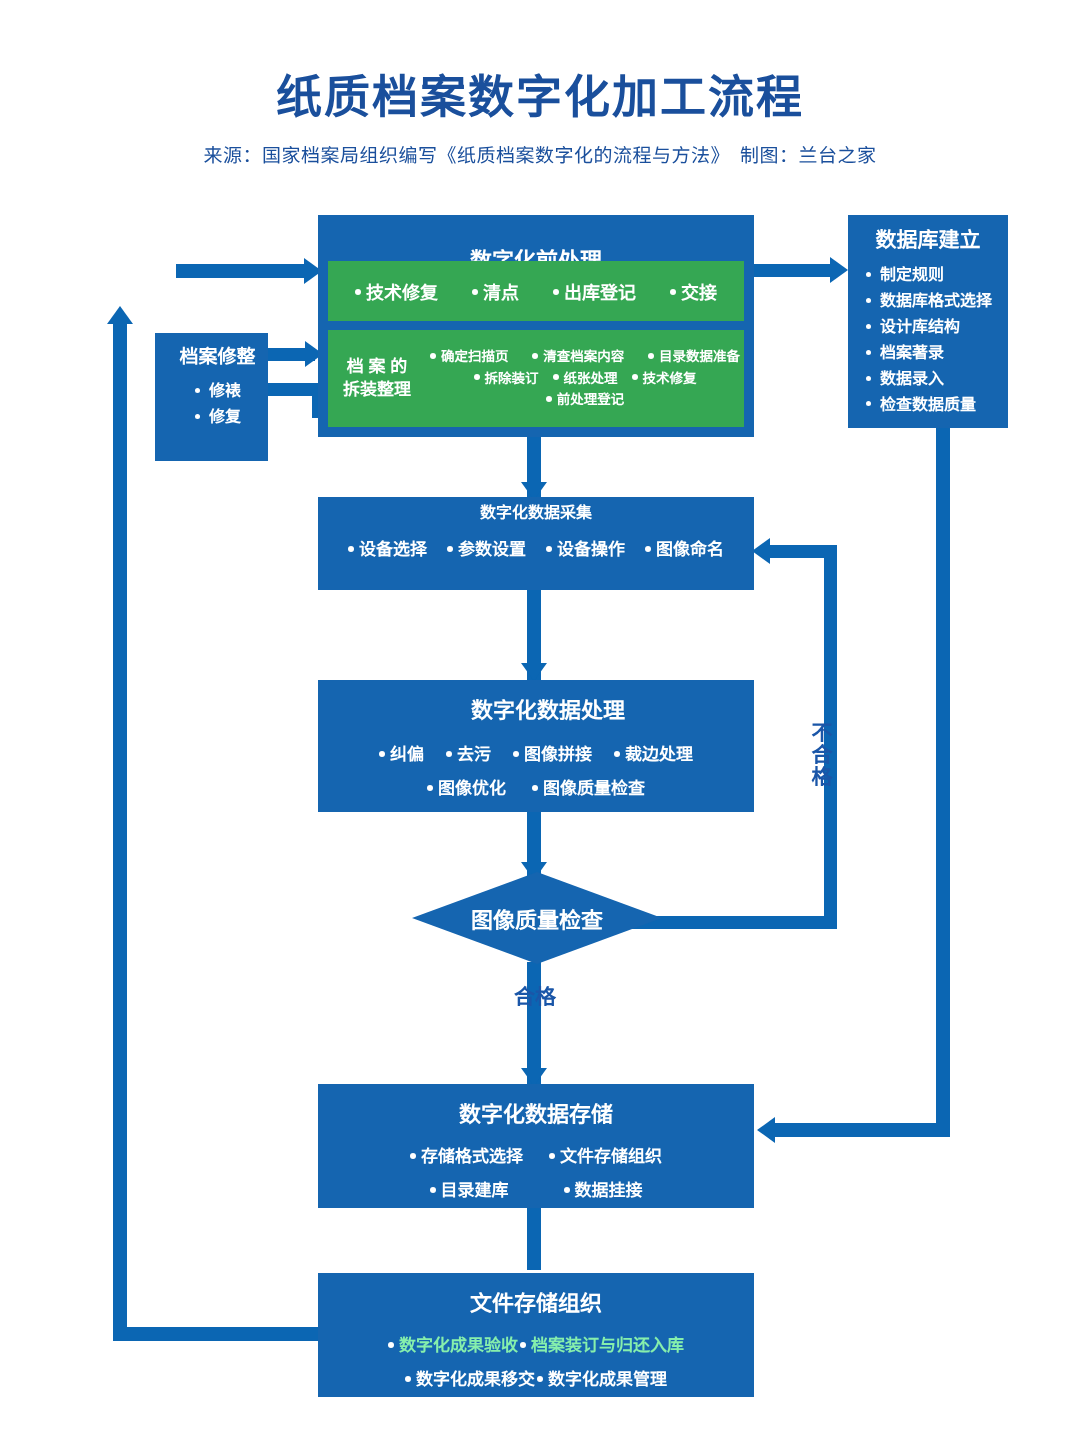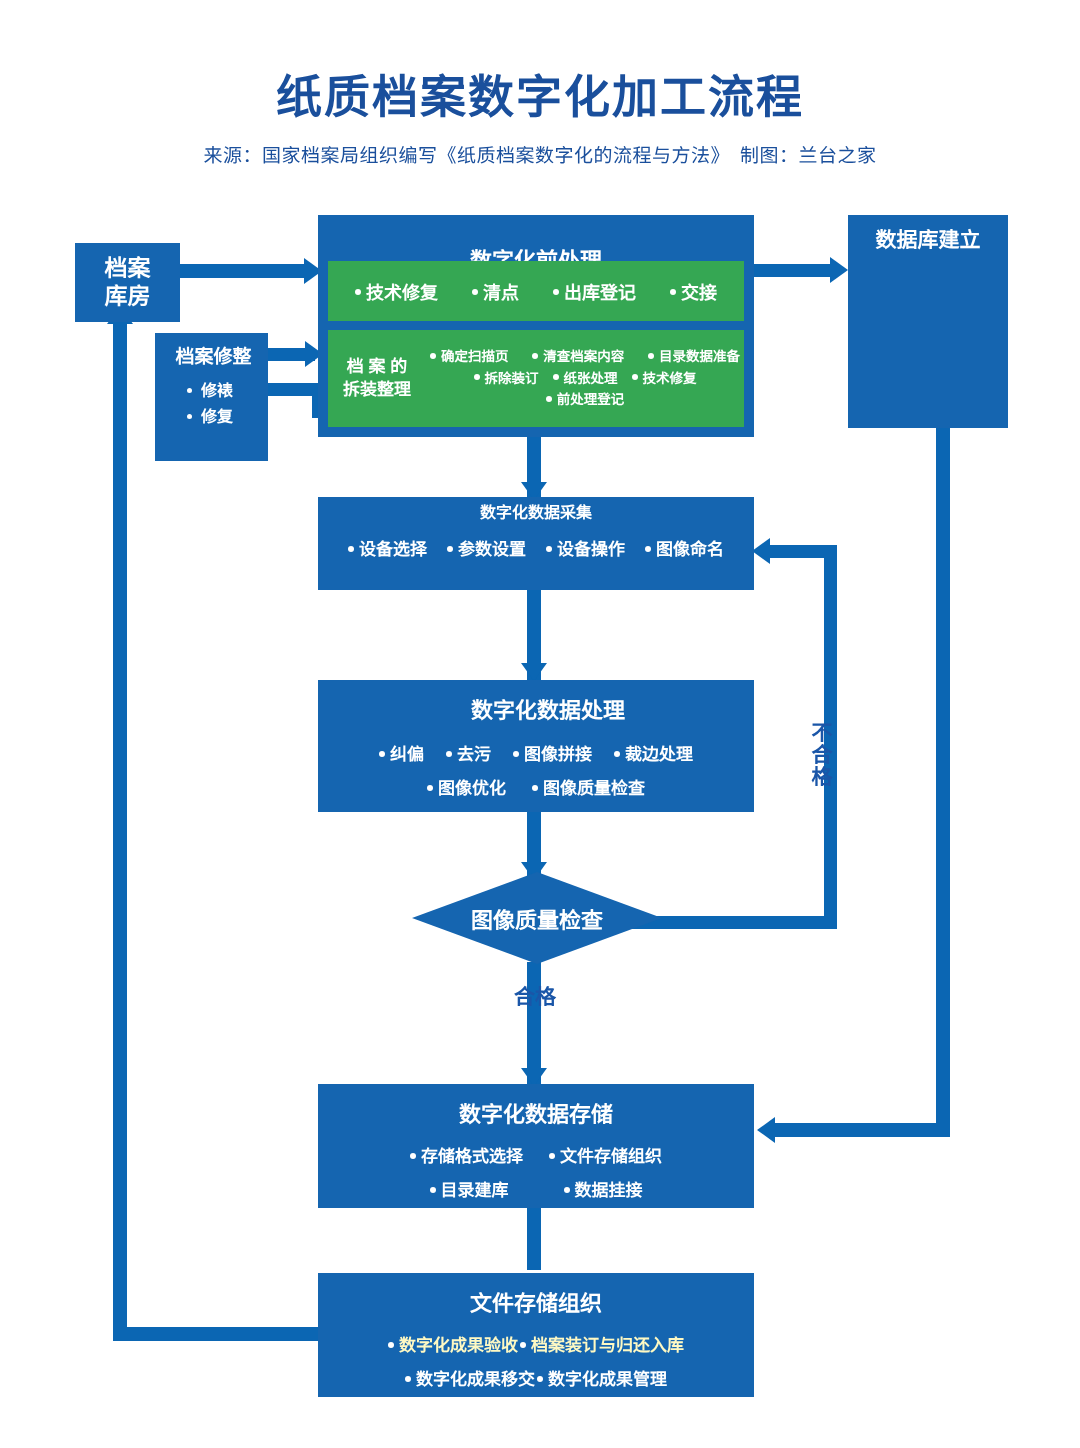--- a/index.html
+++ b/index.html
@@ -129,26 +129,22 @@
   <div class="conn" style="left:936px;top:428px;width:14px;height:708px;"></div>
   <div class="conn" style="left:775px;top:1123px;width:175px;height:14px;"></div>
   <div class="arrow arrow-l" style="left:757px;top:1117px;"></div>
 
   <div class="conn" style="left:527px;top:1208px;width:14px;height:62px;"></div>
 
   <div class="conn" style="left:113px;top:1327px;width:208px;height:14px;"></div>
   <div class="conn" style="left:113px;top:322px;width:14px;height:1019px;"></div>
   <div class="arrow arrow-u" style="left:107px;top:306px;"></div>
 
-  <div class="box" style="left:75px;top:243px;width:105px;height:79px;display:flex;flex-direction:column;align-items:center;justify-content:center;">
-    <div class="box-title" style="font-size:23px;line-height:1.18;">档案</div>
-    <div class="box-title" style="font-size:23px;line-height:1.18;">库房</div>
-  </div>
-
-  <div class="box" style="left:155px;top:333px;width:113px;height:128px;padding:8px 0 0 4px;">
+
+  <div class="box" style="left:155px;top:333px;width:113px;height:128px;padding:8px 0 0 12px;">
     <div class="box-title" style="font-size:19px;">档案修整</div>
     <ul class="blist" style="margin:10px 0 0 26px;">
       <li>修裱</li>
       <li>修复</li>
     </ul>
   </div>
 
   <div class="box" style="left:318px;top:215px;width:436px;height:222px;">
     <div class="box-title" style="font-size:22px;padding-top:27px;">数字化前处理</div>
 
@@ -185,20 +181,28 @@
         </div>
         <div class="inline-row" style="justify-content:center;">
           <span class="it"><span class="dot"></span><span>前处理登记</span></span>
         </div>
       </div>
     </div>
   </div>
 
   <div class="box" style="left:848px;top:215px;width:160px;height:213px;padding:8px 0 0 0;">
     <div class="box-title" style="font-size:21px;">数据库建立</div>
+    <ul class="blist" style="margin:9px 0 0 16px;">
+      <li>制定规则</li>
+      <li>数据库格式选择</li>
+      <li>设计库结构</li>
+      <li>档案著录</li>
+      <li>数据录入</li>
+      <li>检查数据质量</li>
+    </ul>
   </div>
 
   <div class="box" style="left:318px;top:497px;width:436px;height:93px;">
     <div class="box-title" style="font-size:16px;padding-top:2px;">数字化数据采集</div>
     <div class="inline-row" style="margin-top:12px;font-size:17px;gap:20px;color:#fff;">
       <span class="it"><span class="dot"></span><span>设备选择</span></span>
       <span class="it"><span class="dot"></span><span>参数设置</span></span>
       <span class="it"><span class="dot"></span><span>设备操作</span></span>
       <span class="it"><span class="dot"></span><span>图像命名</span></span>
     </div>
@@ -230,21 +234,21 @@
       <span class="it"><span class="dot"></span><span>文件存储组织</span></span>
     </div>
     <div class="inline-row" style="margin-top:9px;font-size:17px;gap:55px;color:#fff;">
       <span class="it"><span class="dot"></span><span>目录建库</span></span>
       <span class="it"><span class="dot"></span><span>数据挂接</span></span>
     </div>
   </div>
 
   <div class="box" style="left:318px;top:1273px;width:436px;height:124px;">
     <div class="box-title" style="font-size:22px;padding-top:12px;">文件存储组织</div>
-    <div class="inline-row" style="margin-top:14px;font-size:17px;gap:2px;color:#fef9c3;">
+    <div class="inline-row" style="margin-top:14px;font-size:17px;gap:2px;color:#86efac;">
       <span class="it"><span class="dot"></span><span>数字化成果验收</span></span>
       <span class="it"><span class="dot"></span><span>档案装订与归还入库</span></span>
     </div>
     <div class="inline-row" style="margin-top:9px;font-size:17px;gap:2px;color:#fff;">
       <span class="it"><span class="dot"></span><span>数字化成果移交</span></span>
       <span class="it"><span class="dot"></span><span>数字化成果管理</span></span>
     </div>
   </div>
 
 </div>

